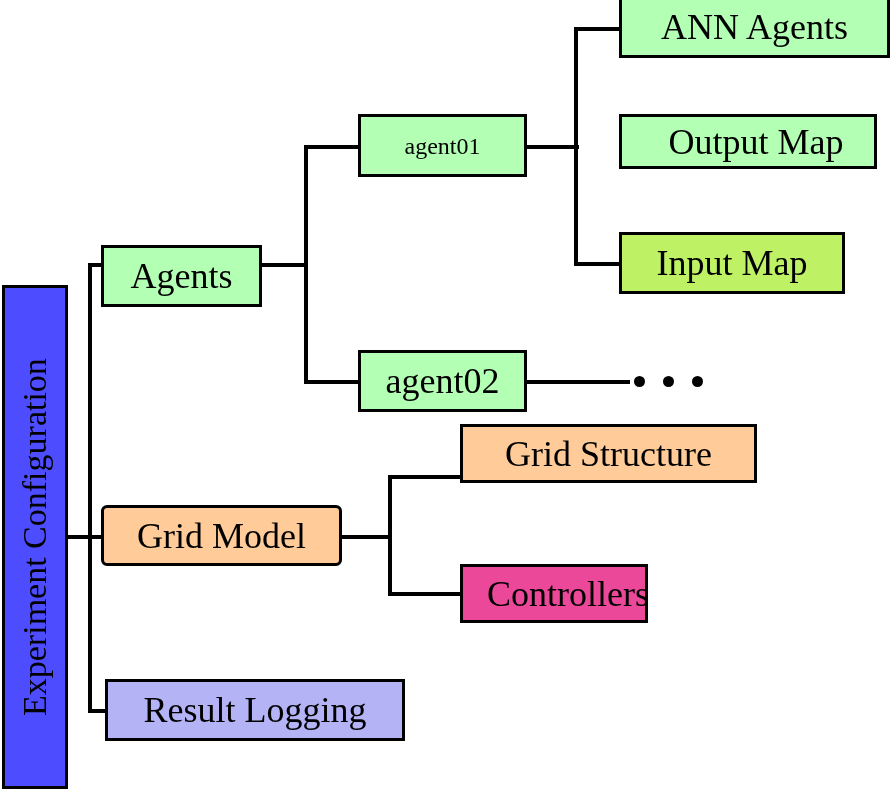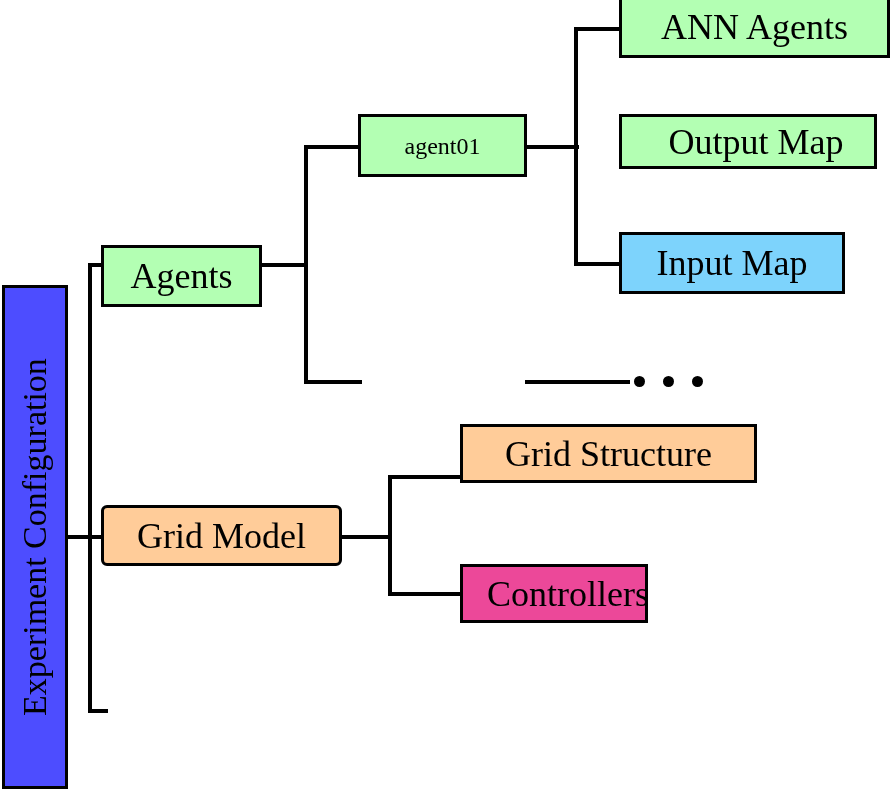--- a/index.html
+++ b/index.html
@@ -93,45 +93,51 @@
   </div>
 
   <div class="node" style="left:101px; top:233px; width:161px; height:62px; background:#B3FFB3; font-size:36px;margin-top:12px;">
     <span class="node-label">Agents</span>
   </div>
 
   <div class="node" style="left:358px; top:114px; width:169px; height:63px; background:#B3FFB3; font-size:24px;">
     <span class="node-label">agent01</span>
   </div>
 
+  <div class="node" style="left:358px; top:350px; width:169px; height:62px; background:#B3FFB3; font-size:36px;">
+    <span class="node-label">agent02</span>
+  </div>
 
   <div class="node" style="left:619px; top:-4px; width:271px; height:62px; background:#B3FFB3; font-size:36px;">
     <span class="node-label">ANN Agents</span>
   </div>
 
   <div class="node" style="left:619px; top:114px; width:258px; height:55px; background:#B3FFB3; font-size:36px;padding-left:16px;">
     <span class="node-label">Output Map</span>
   </div>
 
-  <div class="node" style="left:619px; top:232px; width:226px; height:62px; background:#7dd3fc; font-size:36px;">
+  <div class="node" style="left:619px; top:232px; width:226px; height:62px; background:#bef264; font-size:36px;">
     <span class="node-label">Input Map</span>
   </div>
 
   <div class="node" style="left:101px; top:505px; width:241px; height:61px; background:#FFCC99; font-size:36px;border-radius:6px;">
     <span class="node-label">Grid Model</span>
   </div>
 
   <div class="node" style="left:460px; top:424px; width:297px; height:59px; background:#FFCC99; font-size:36px;">
     <span class="node-label">Grid Structure</span>
   </div>
 
   <div class="node" style="left:460px; top:564px; width:188px; height:59px; background:#ec4899; font-size:36px;padding-left:28px;">
     <span class="node-label">Controllers</span>
   </div>
 
+  <div class="node" style="left:105px; top:679px; width:300px; height:62px; background:#B3B3F5; font-size:36px;">
+    <span class="node-label">Result Logging</span>
+  </div>
 
   <div class="dots" style="left:634px; top:376px;">
     <span class="dot"></span>
     <span class="dot"></span>
     <span class="dot"></span>
   </div>
 
 </div>
 
 </body></html>

